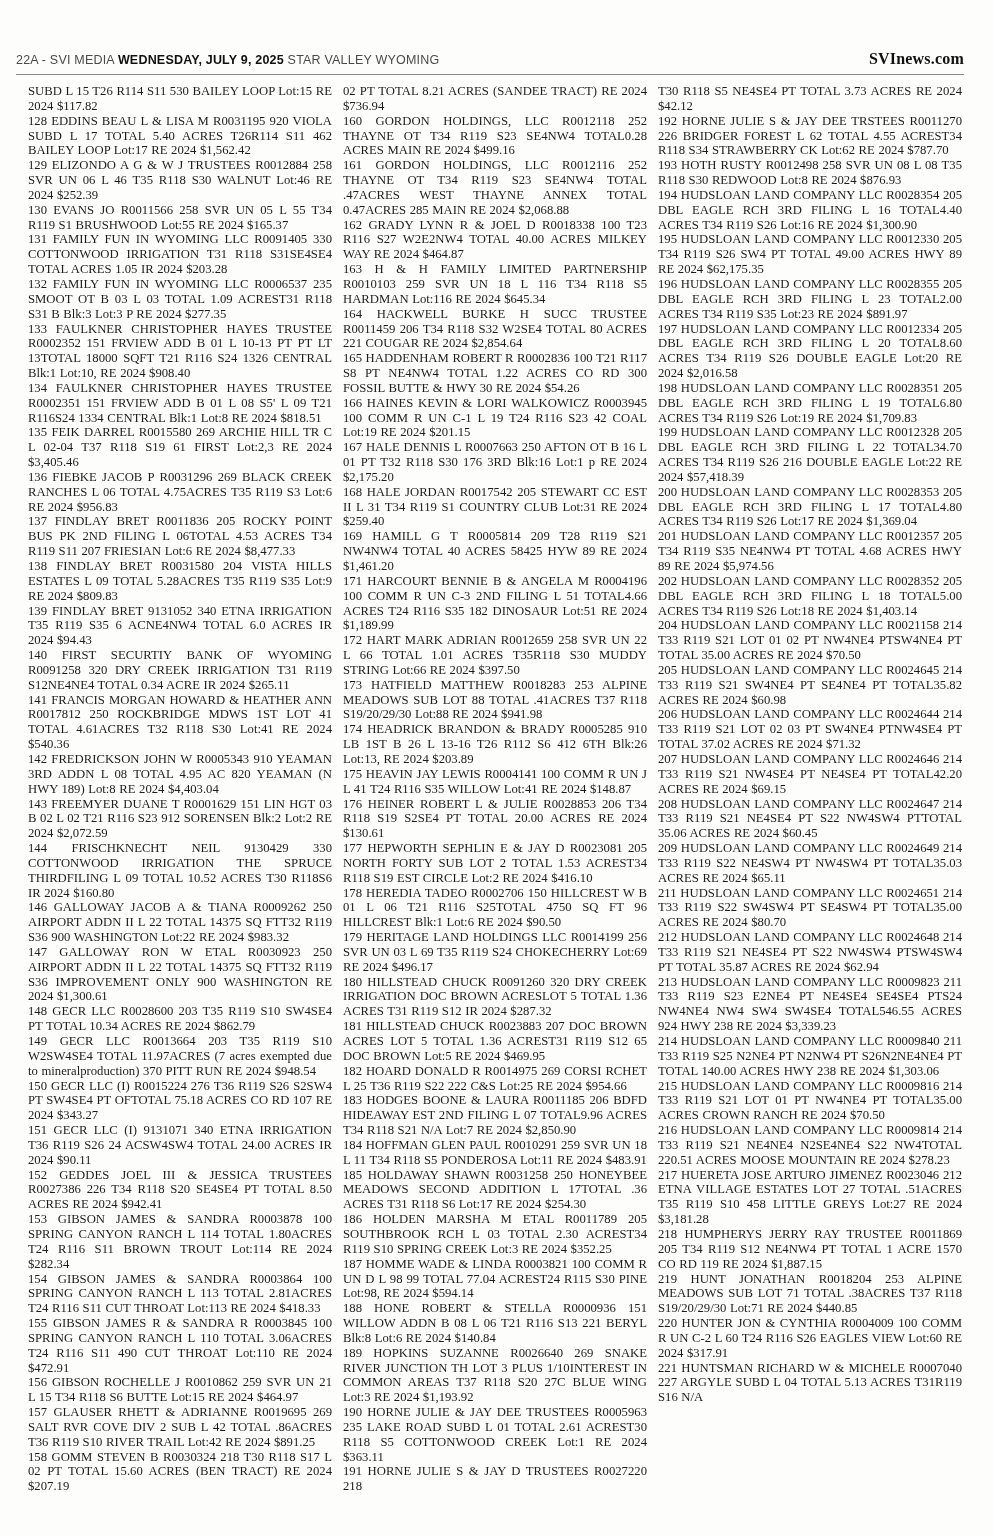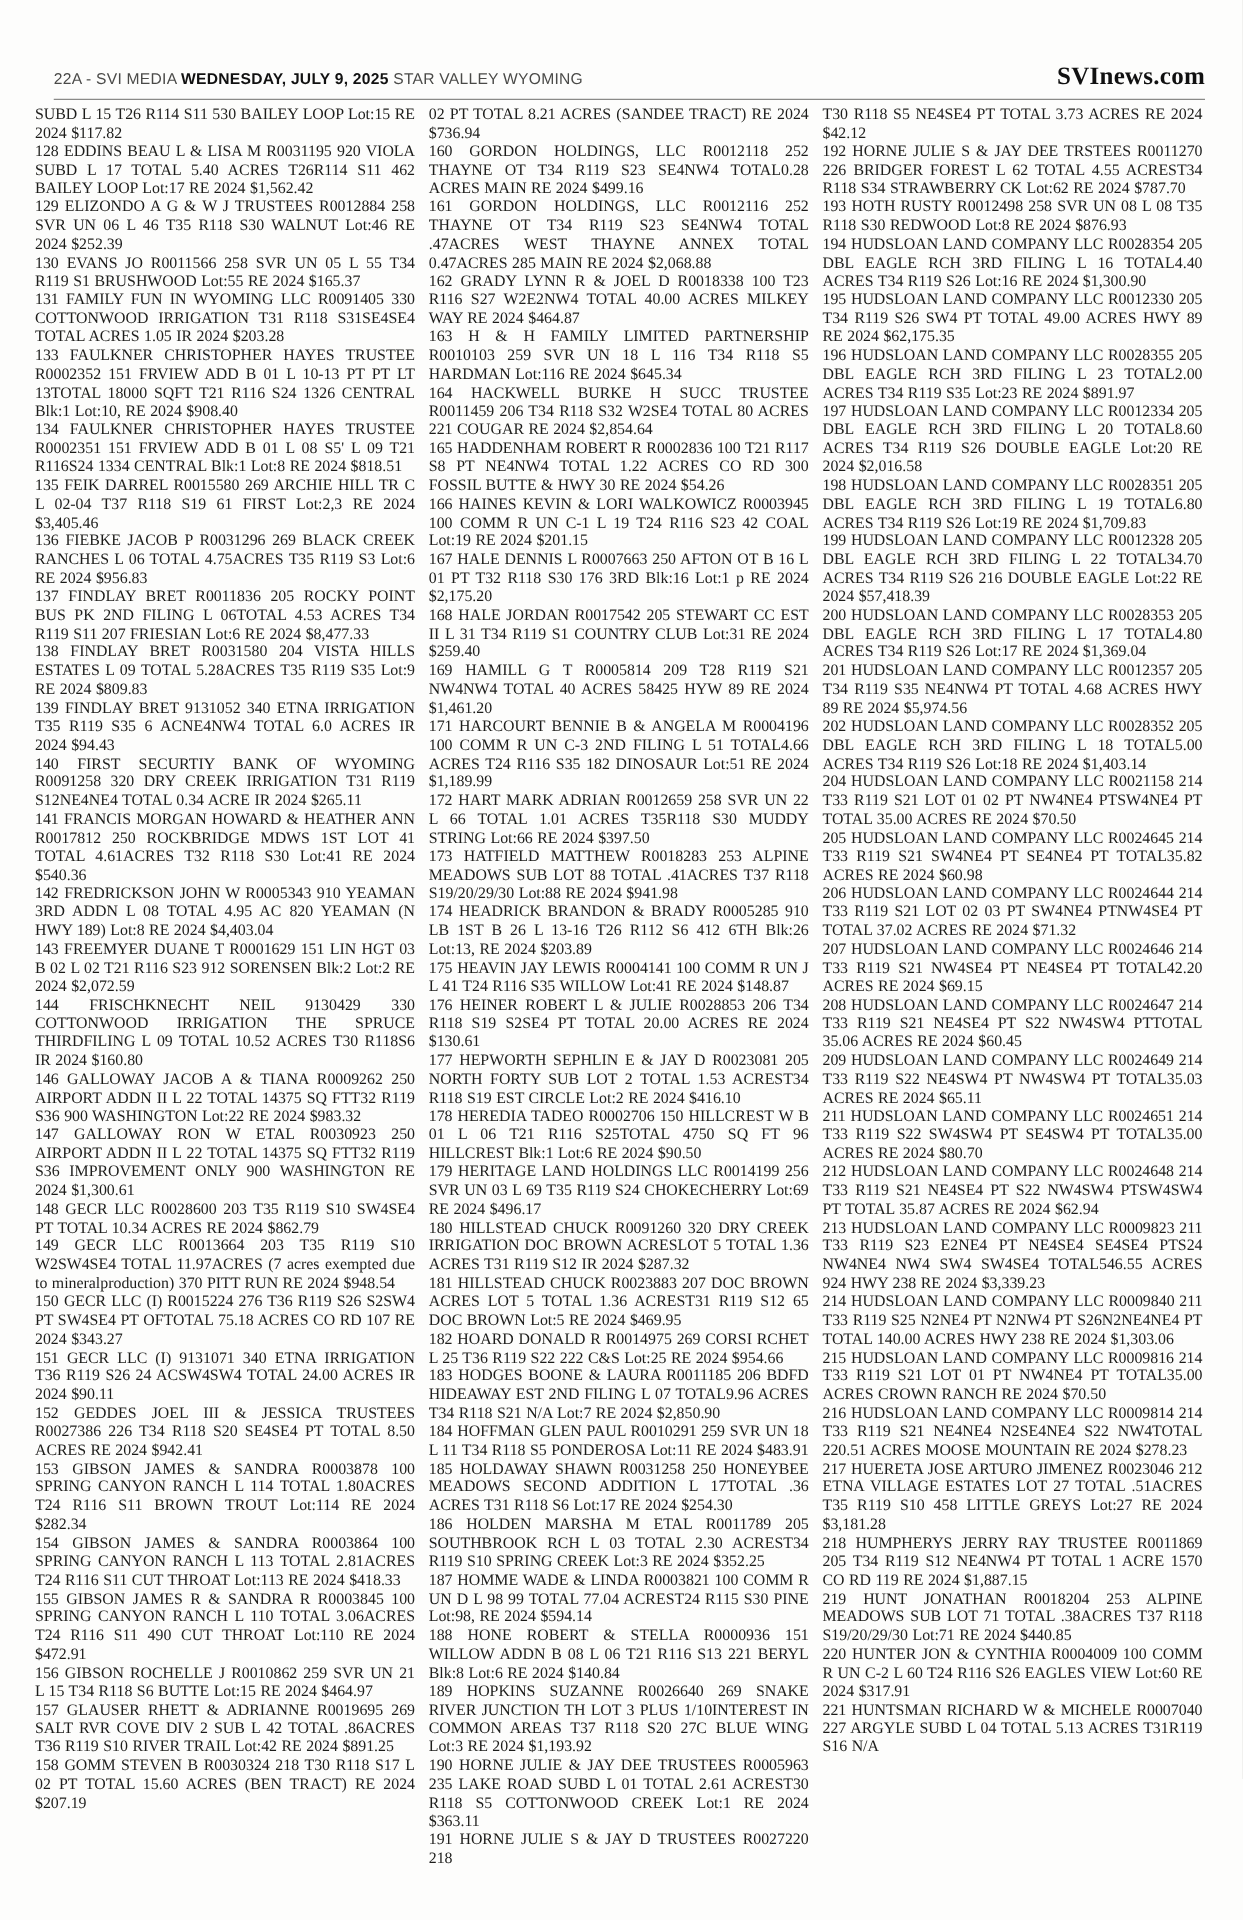--- a/index.html
+++ b/index.html
@@ -6,34 +6,34 @@
   .page{
     position:relative;
     width:994px;height:1536px;
     margin:0 auto;
     background:#fdfdfc;
     overflow:hidden;
     box-sizing:border-box;
   }
   .masthead{
     position:absolute;
-    left:43px;right:30px;top:50px;
+    left:16px;right:30px;top:50px;
     display:flex;
     align-items:baseline;
     justify-content:space-between;
     border-bottom:1.5px solid #8a8a88;
     padding-bottom:6px;
     font-family:"Liberation Sans",sans-serif;
   }
   .mast-left{font-size:12.5px;color:#4a4a48;letter-spacing:.2px;white-space:nowrap;}
   .mast-left b{color:#111;font-weight:bold;}
   .mast-right{
     font-family:"Liberation Serif",serif;
     font-weight:bold;
-    font-size:20px;
+    font-size:16px;
     color:#111;
     letter-spacing:.2px;
   }
   .cols{
     position:absolute;
     left:28px;top:84px;
     width:934px;
     display:flex;
     gap:11px;
   }
@@ -65,20 +65,21 @@
     <div class="mast-right">SVInews.com</div>
   </div>
 
   <div class="cols">
     <div class="col">
         <p>SUBD L 15 T26 R114 S11 530 BAILEY LOOP  Lot:15  RE 2024 $117.82</p>
         <p>128 EDDINS BEAU L &amp; LISA M R0031195 920 VIOLA SUBD L 17 TOTAL 5.40 ACRES T26R114 S11 462 BAILEY LOOP  Lot:17  RE 2024 $1,562.42</p>
         <p>129 ELIZONDO A G &amp; W J TRUSTEES R0012884 258 SVR UN 06 L 46 T35 R118 S30 WALNUT  Lot:46  RE 2024 $252.39</p>
         <p>130 EVANS JO R0011566 258 SVR UN 05 L 55 T34 R119 S1 BRUSHWOOD  Lot:55  RE 2024 $165.37</p>
         <p>131 FAMILY FUN IN WYOMING LLC R0091405 330 COTTONWOOD IRRIGATION T31 R118 S31SE4SE4 TOTAL ACRES 1.05 IR 2024 $203.28</p>
+        <p>132 FAMILY FUN IN WYOMING LLC R0006537 235 SMOOT OT B 03 L 03  TOTAL 1.09 ACREST31 R118 S31 B  Blk:3   Lot:3 P RE 2024 $277.35</p>
         <p>133 FAULKNER CHRISTOPHER HAYES TRUSTEE R0002352 151 FRVIEW ADD B 01 L 10-13 PT PT LT 13TOTAL 18000 SQFT T21 R116 S24 1326 CENTRAL  Blk:1   Lot:10, RE 2024 $908.40</p>
         <p>134 FAULKNER CHRISTOPHER HAYES TRUSTEE R0002351 151 FRVIEW ADD B 01 L 08 S5' L 09 T21 R116S24 1334 CENTRAL  Blk:1   Lot:8  RE 2024 $818.51</p>
         <p>135 FEIK DARREL R0015580 269 ARCHIE HILL TR C L 02-04 T37 R118 S19 61 FIRST  Lot:2,3 RE 2024 $3,405.46</p>
         <p>136 FIEBKE JACOB P R0031296 269 BLACK CREEK RANCHES L 06 TOTAL 4.75ACRES T35 R119 S3  Lot:6  RE 2024 $956.83</p>
         <p>137 FINDLAY BRET R0011836 205 ROCKY POINT BUS PK 2ND FILING L 06TOTAL 4.53 ACRES T34 R119 S11 207 FRIESIAN  Lot:6  RE 2024 $8,477.33</p>
         <p>138 FINDLAY BRET R0031580 204 VISTA HILLS ESTATES L 09 TOTAL 5.28ACRES T35 R119 S35  Lot:9   RE 2024 $809.83</p>
         <p>139 FINDLAY BRET 9131052 340 ETNA IRRIGATION T35 R119 S35 6 ACNE4NW4 TOTAL 6.0 ACRES IR 2024 $94.43</p>
         <p>140 FIRST SECURTIY BANK OF WYOMING R0091258 320 DRY CREEK IRRIGATION T31 R119 S12NE4NE4 TOTAL 0.34 ACRE IR 2024 $265.11</p>
         <p>141 FRANCIS MORGAN HOWARD &amp; HEATHER ANN R0017812 250 ROCKBRIDGE MDWS 1ST LOT 41 TOTAL 4.61ACRES T32 R118 S30  Lot:41  RE 2024 $540.36</p>
         <p>142 FREDRICKSON JOHN W R0005343 910 YEAMAN 3RD ADDN L 08 TOTAL 4.95 AC 820 YEAMAN (N HWY 189)  Lot:8  RE 2024 $4,403.04</p>

